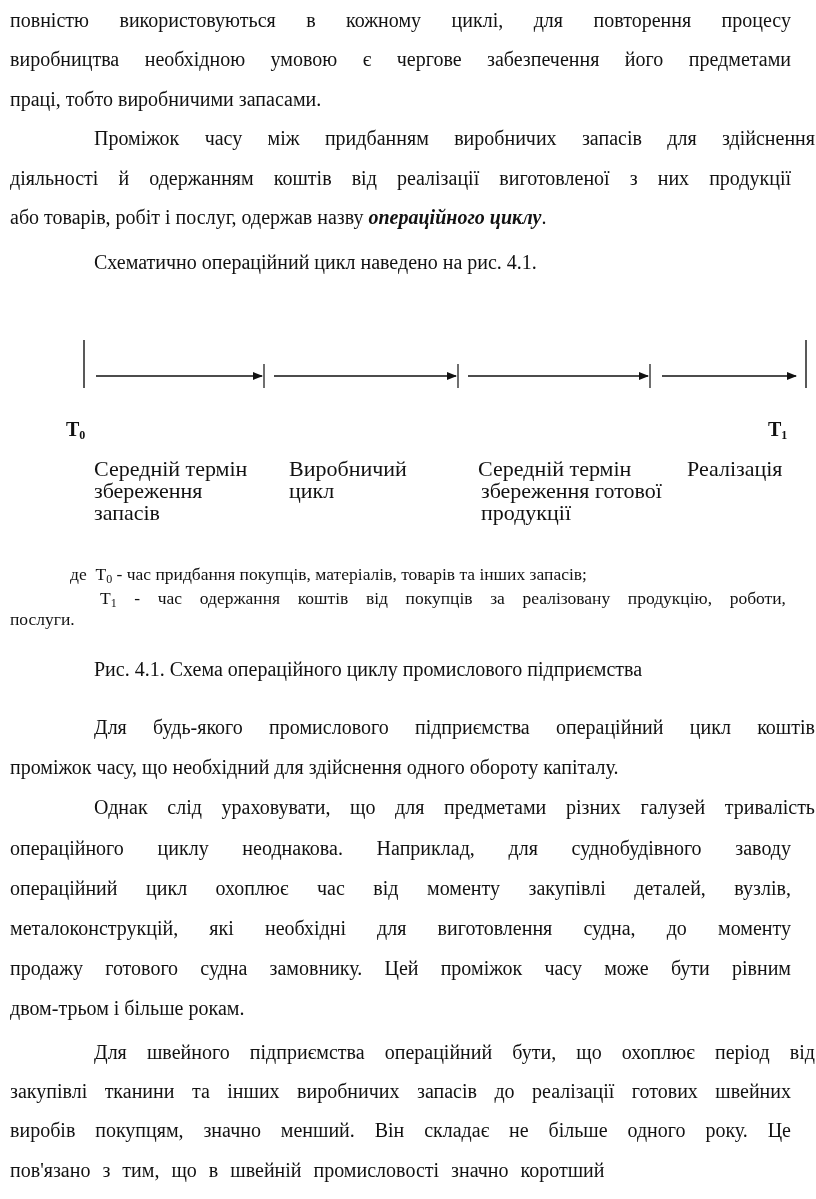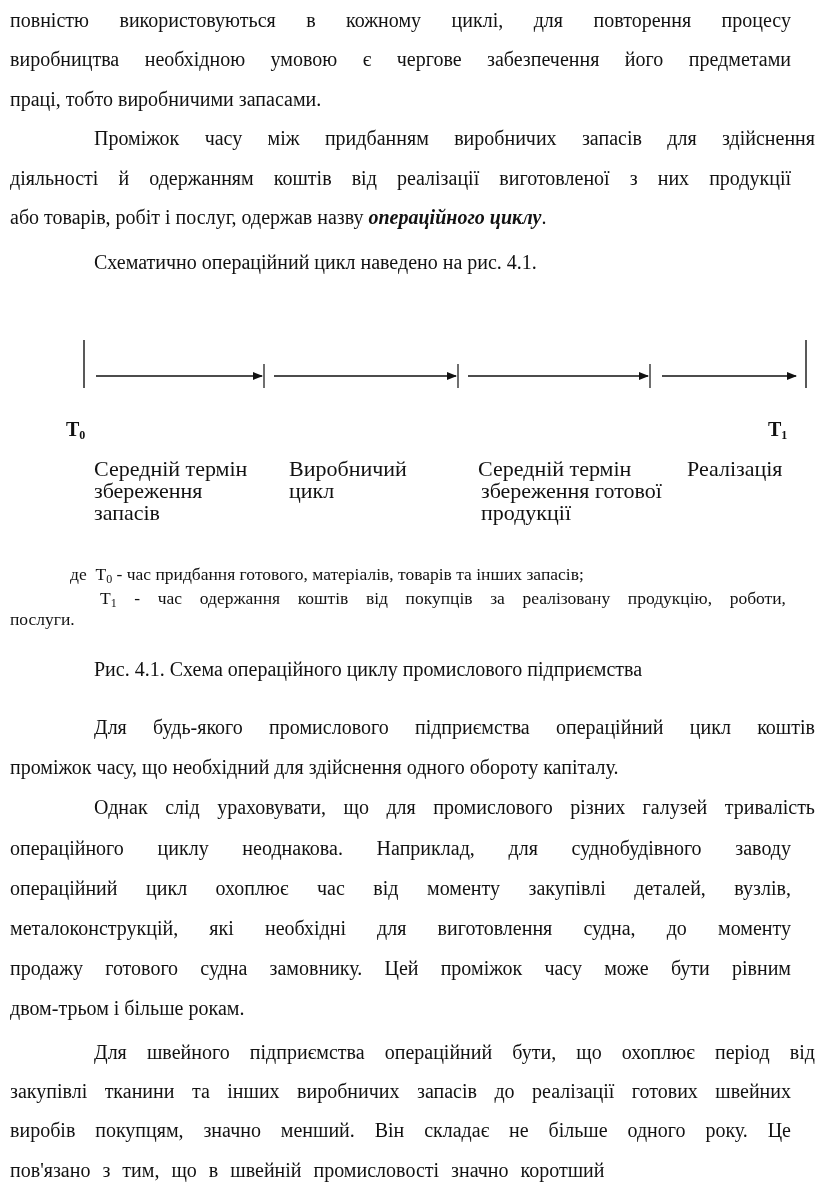--- a/index.html
+++ b/index.html
@@ -66,30 +66,30 @@
 </div>
 <div class="diag-text" style="left:478px; top:458px">
   <div>Середній термін</div>
   <div style="padding-left:3px">збереження готової</div>
   <div style="padding-left:3px">продукції</div>
 </div>
 <div class="diag-text" style="left:687px; top:458px">
   <div>Реалізація</div>
 </div>
 
-<div class="line small" style="left:70px; top:564px"><span>де</span>&nbsp; <span>T</span><sub class="s">0</sub><span> - час придбання готового, матеріалів, товарів та інших запасів;</span></div>
+<div class="line small" style="left:70px; top:564px"><span>де</span>&nbsp; <span>T</span><sub class="s">0</sub><span> - час придбання покупців, матеріалів, товарів та інших запасів;</span></div>
 <div class="line small just" style="left:100px; width:686px; top:588px"><span>T</span><sub class="s">1</sub><span> - час одержання коштів від покупців за реалізовану продукцію, роботи,</span></div>
 <div class="line small" style="left:10px; top:609px">послуги.</div>
 
 <div class="line indent" style="top:657px">Рис. 4.1. Схема операційного циклу промислового підприємства</div>
 
 <div class="line just indent" style="top:715px">Для будь-якого промислового підприємства операційний цикл коштів</div>
 <div class="line" style="top:755px">проміжок часу, що необхідний для здійснення одного обороту капіталу.</div>
 
-<div class="line just indent" style="top:795px">Однак слід ураховувати, що для промислового різних галузей тривалість</div>
+<div class="line just indent" style="top:795px">Однак слід ураховувати, що для предметами різних галузей тривалість</div>
 <div class="line just" style="top:836px">операційного циклу неоднакова. Наприклад, для суднобудівного заводу</div>
 <div class="line just" style="top:876px">операційний цикл охоплює час від моменту закупівлі деталей, вузлів,</div>
 <div class="line just" style="top:916px">металоконструкцій, які необхідні для виготовлення судна, до моменту</div>
 <div class="line just" style="top:956px">продажу готового судна замовнику. Цей проміжок часу може бути рівним</div>
 <div class="line" style="top:996px">двом-трьом і більше рокам.</div>
 
 <div class="line just indent" style="top:1040px">Для швейного підприємства операційний бути, що охоплює період від</div>
 <div class="line just" style="top:1079px">закупівлі тканини та інших виробничих запасів до реалізації готових  швейних</div>
 <div class="line just" style="top:1118px">виробів покупцям, значно менший. Він складає не більше одного року.  Це</div>
 <div class="line" style="top:1158px; word-spacing:7px">пов'язано з тим, що в швейній промисловості значно коротший</div>

